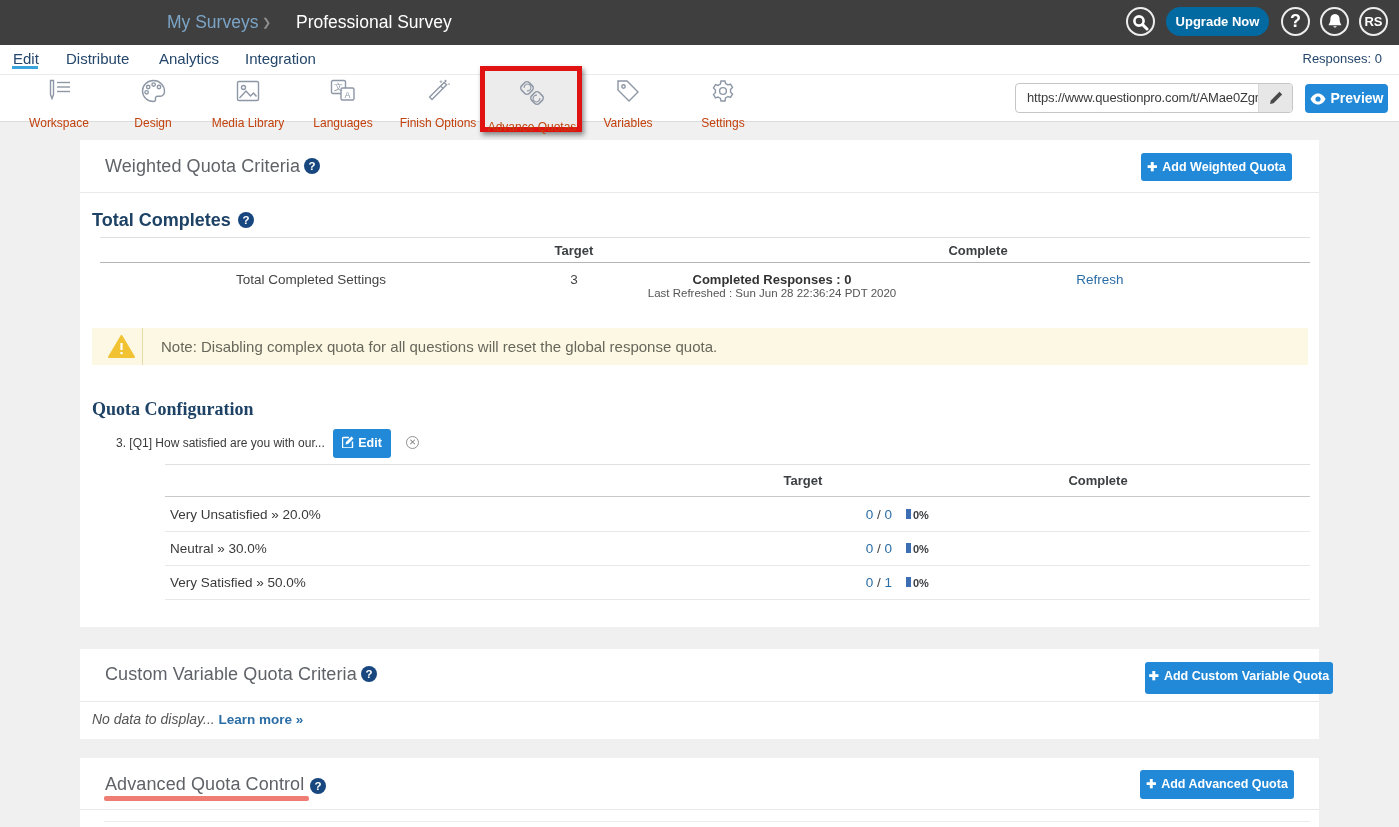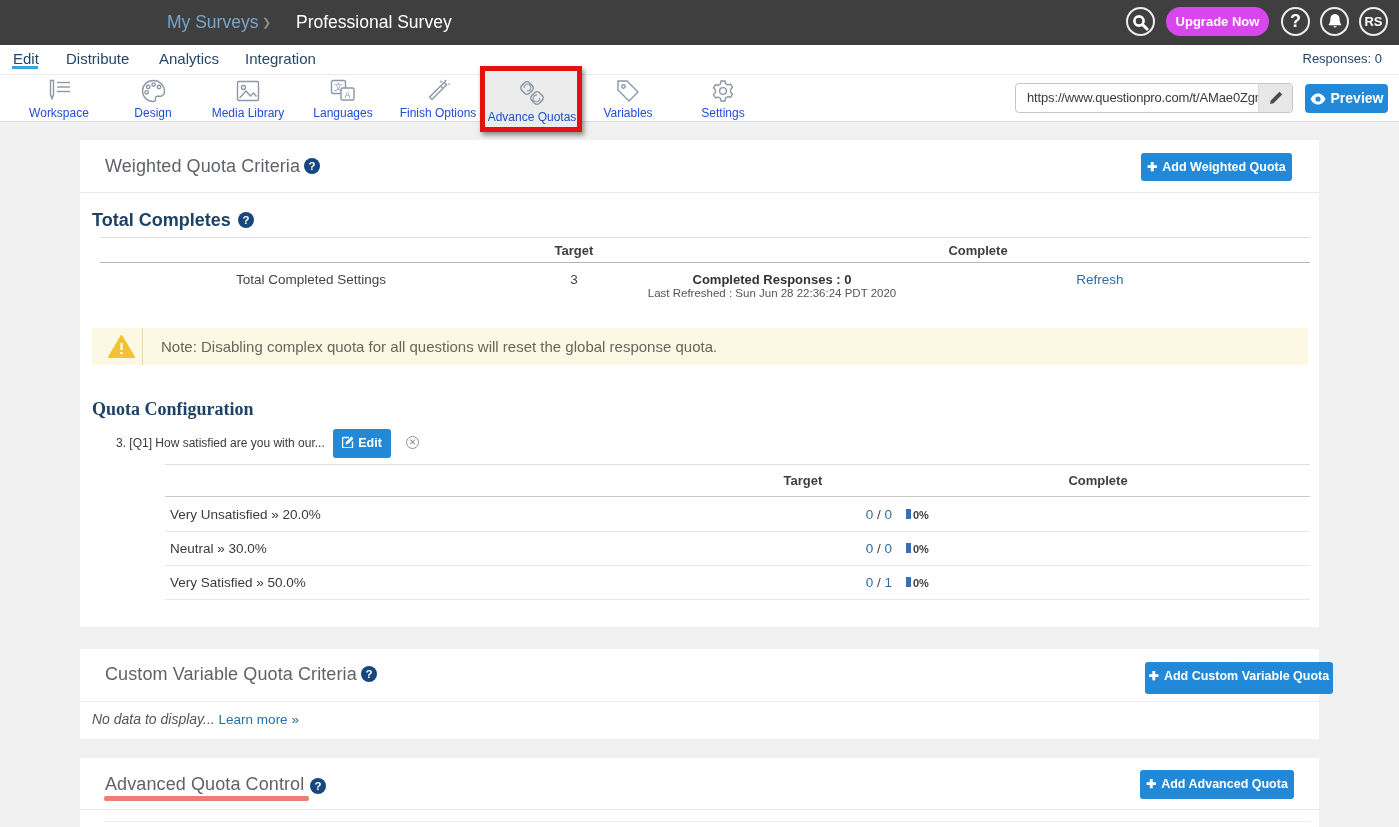--- a/index.html
+++ b/index.html
@@ -10,35 +10,35 @@
 
 
 #topbar { left:0; top:0; width:1399px; height:45px; background:#3f3f3f; }
 #logobox { left:0; top:0; width:139px; height:45px; background:#2196f3; }
 .crumb1 { left:167px; top:0; height:33px; line-height:45px; font-size:17.5px; color:#7ba4c6; }
 .crumbsep { left:262px; top:0; height:45px; line-height:44px; font-size:11px; color:#8f8f8f; }
 .crumb2 { left:296px; top:0; height:44px; line-height:45px; font-size:17.5px; color:#ffffff; }
 .circbtn { top:7px; width:29px; height:29px; border:2px solid #ededed; border-radius:50%;
   color:#fff; text-align:center; }
 #upgrade { left:1166px; top:7px; width:103px; height:29px; border-radius:14.5px;
-  background:#d946ef; color:#fff; font-size:13px; font-weight:bold; text-align:center;
+  background:#0369a1; color:#fff; font-size:13px; font-weight:bold; text-align:center;
   line-height:29px; }
 
 
 #tabbar { left:0; top:45px; width:1399px; height:29px; background:#fff; }
 .tab { top:45px; height:29px; line-height:28px; font-size:15px; color:#25476b; }
 #editline { left:12px; top:66px; width:26px; height:3px; background:#39a3dc; }
 #responses { top:45px; height:29px; line-height:28px; font-size:13px; color:#25476b; }
 
 
 #toolbar { left:0; top:74px; width:1399px; height:48px; background:#fff;
   border-top:1px solid #ececec; border-bottom:1px solid #dcdcdc; }
 .titem { top:79px; width:110px; text-align:center; }
 .titem svg { display:block; margin:0 auto; }
-.tlabel { margin-top:3px; font-size:12px; color:#1d4ed8; }
+.tlabel { margin-top:13px; font-size:12px; color:#c2410c; }
 #aqtile { left:485px; top:71px; width:92px; height:56px; background:#ececec; }
 #redbox { left:480px; top:66px; width:102px; height:66px; border:5px solid #e11212;
   box-shadow:2px 3px 5px rgba(0,0,0,0.45); z-index:6; }
 #urlbox { left:1015px; top:83px; width:278px; height:30px; background:#fff;
   border:1px solid #c6c6c6; border-radius:4px; }
 #urltext { left:11px; top:0; width:236px; height:28px; line-height:28px; font-size:13px; letter-spacing:-0.15px;
   color:#3a3a3a; white-space:nowrap; overflow:hidden; }
 #pencilseg { right:0; top:0; width:34px; height:28px; background:#e7e7e7;
   border-left:1px solid #d9d9d9; border-radius:0 3px 3px 0; text-align:center; }
 #previewbtn { left:1305px; top:84px; width:83px; height:29px; background:#2189d8;
@@ -236,21 +236,21 @@
     <div class="abs td rgt" style="left:752px; top:435px; width:60px;"><span class="link">0</span> / <span class="link">1</span></div>
     <div class="abs bar" style="left:826px; top:437px;"></div>
     <div class="abs pct" style="left:833px; top:437px;">0%</div>
     <div class="abs" style="left:85px; top:459px; width:1145px; height:1px; background:#e8e8e8;"></div>
   </div>
   <div class="abs card" id="card2" style="top:649px; height:90px;">
     <div class="abs sectitle" style="left:25px; top:15px;">Custom Variable Quota Criteria</div>
     <div class="abs helpq" style="left:281px; top:17px;">?</div>
     <div class="abs bluebtn" style="left:1065px; top:13px; width:188px; height:32px; line-height:28px;"><span class="plus">✚</span> Add Custom Variable Quota</div>
     <div class="abs hsep" style="left:0; top:52px; width:1239px;"></div>
-    <div class="abs" style="left:12px; top:62px; font-size:14px; font-style:italic; color:#555;">No data to display... <span class="link" style="font-style:normal; font-weight:normal; font-size:13.5px;">Learn more »</span></div>
+    <div class="abs" style="left:12px; top:62px; font-size:14px; font-style:italic; color:#555;">No data to display... <span class="link" style="font-style:normal; font-weight:bold; font-size:13.5px;">Learn more »</span></div>
   </div>
   <div class="abs card" id="card3" style="top:758px; height:69px;">
     <div class="abs sectitle" style="left:25px; top:16px;">Advanced Quota Control</div>
     <div class="abs" style="left:24px; top:38px; width:205px; height:5px; background:#ef7d74; border-radius:2px;"></div>
     <div class="abs helpq" style="left:230px; top:20px;">?</div>
     <div class="abs bluebtn" style="left:1060px; top:12px; width:154px; height:29px; line-height:29px;"><span class="plus">✚</span> Add Advanced Quota</div>
     <div class="abs hsep" style="left:0; top:51px; width:1239px;"></div>
     <div class="abs" style="left:24px; top:63px; width:1206px; height:1px; background:#ededed;"></div>
   </div>
 </div>

